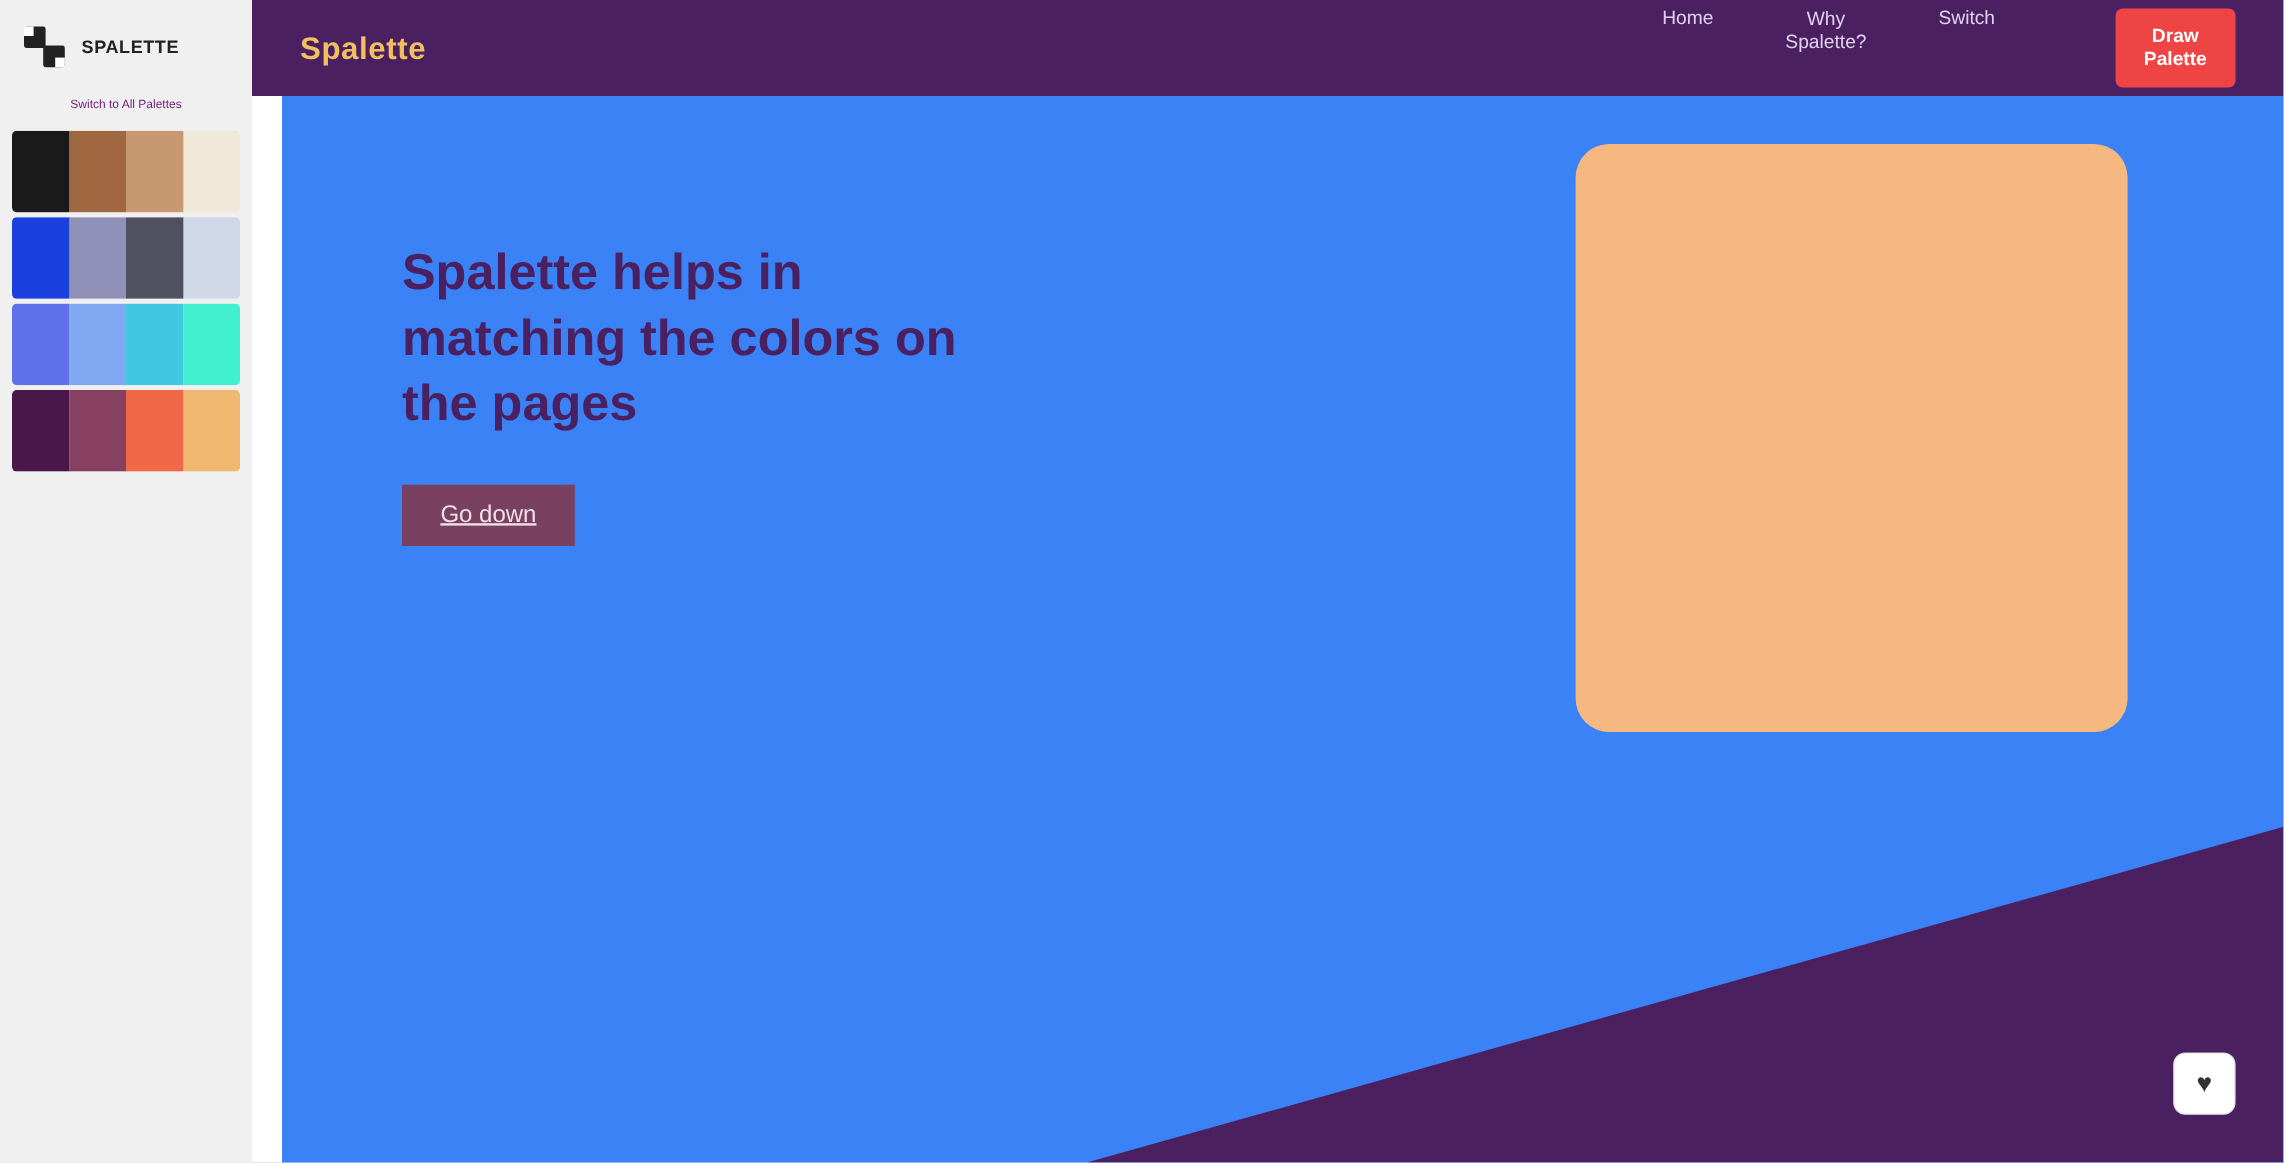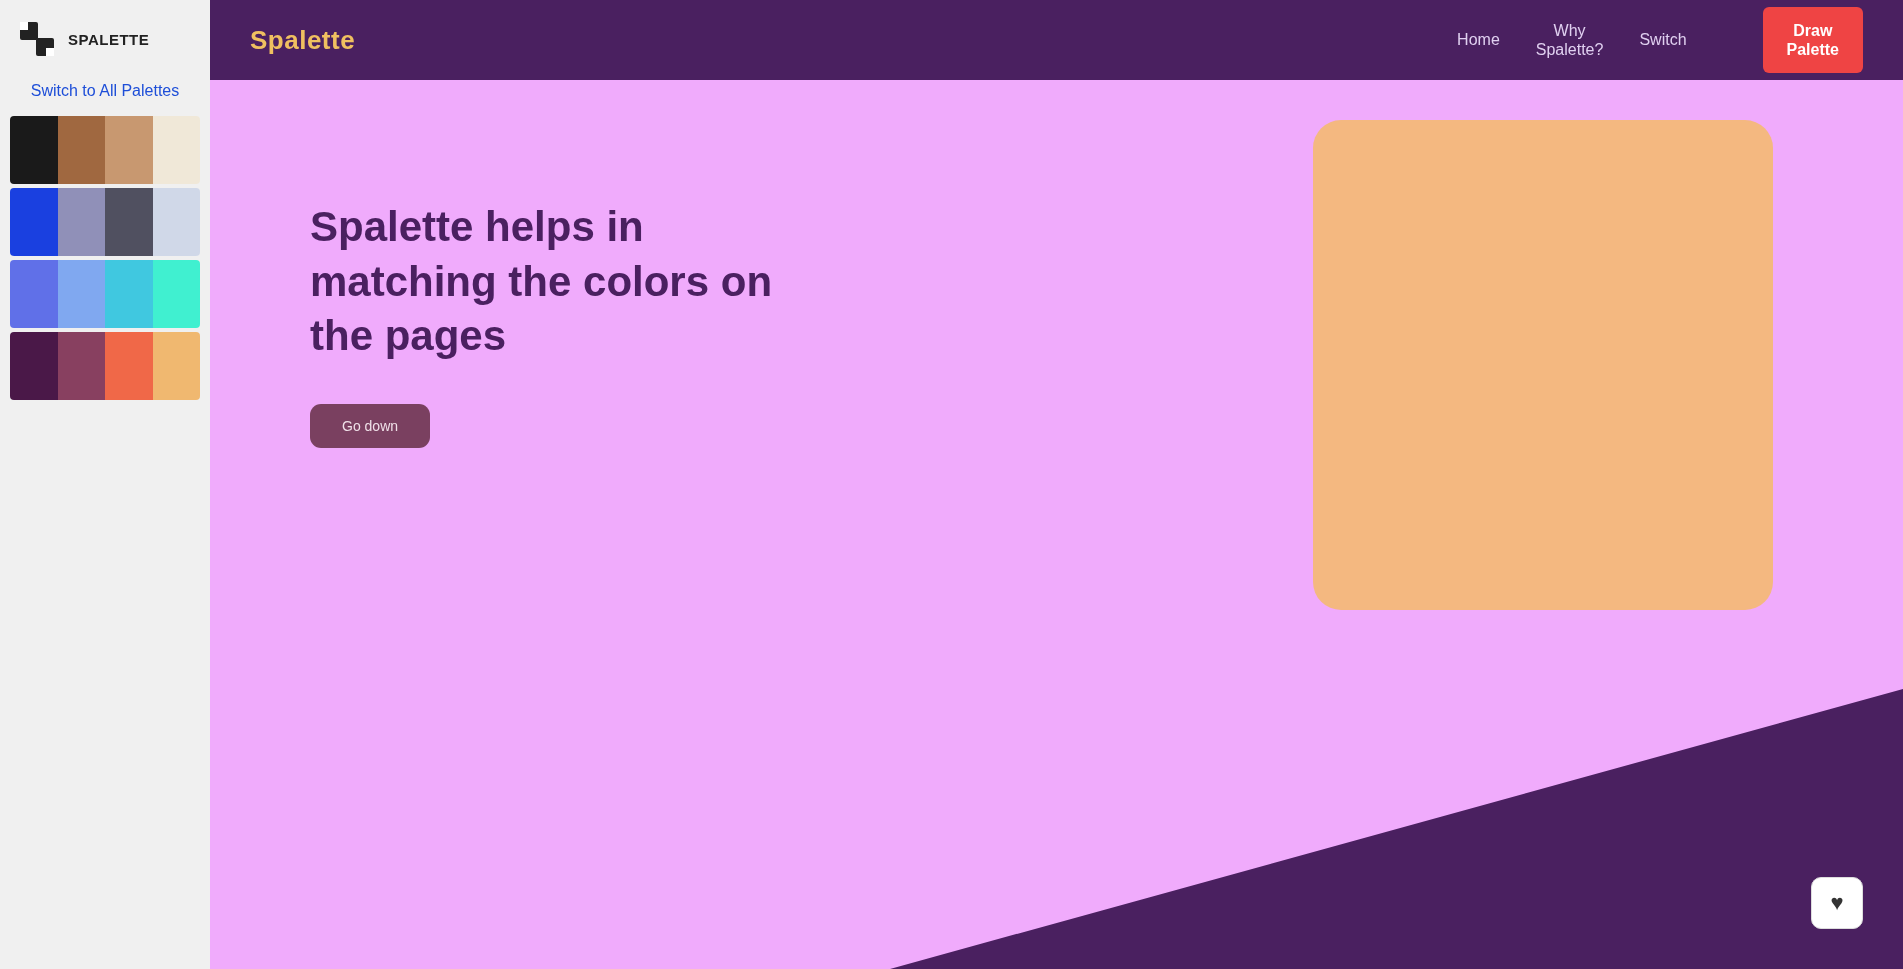--- a/index.html
+++ b/index.html
@@ -30,22 +30,22 @@
     }
 
     .logo-text {
       font-size: 15px;
       font-weight: 700;
       color: #222;
       letter-spacing: 0.5px;
     }
 
     .switch-label {
-      font-size: 16px;
-      color: #1d4ed8;
+      font-size: 10px;
+      color: #701a75;
       text-align: center;
       padding: 4px 10px 16px;
       width: 100%;
       text-align: center;
     }
 
     .palette-list {
       width: 100%;
       display: flex;
       flex-direction: column;
@@ -91,22 +91,21 @@
     .nav-brand {
       font-size: 26px;
       font-weight: 700;
       color: #f0c060;
       letter-spacing: 0.5px;
       margin-right: auto;
     }
 
     .nav-links {
       display: flex;
-      align-items: center;
-      gap: 36px;
+      gap: 60px;
     }
 
     .nav-link {
       color: #e0d0f0;
       font-size: 16px;
       cursor: pointer;
       text-decoration: none;
     }
 
     .nav-link-why {
@@ -125,22 +124,23 @@
       cursor: pointer;
       margin-left: 40px;
       line-height: 1.2;
       text-align: center;
     }
 
     
     .hero {
       flex: 1;
       position: relative;
-      background: #f0abfc;
-      overflow: hidden;
+      background: #3b82f6;
+      overflow: hidden;
+      margin-left: 25px;
     }
 
     .hero-content {
       position: absolute;
       top: 120px;
       left: 100px;
       z-index: 5;
     }
 
     .hero-title {
@@ -149,24 +149,25 @@
       color: #4a2060;
       max-width: 520px;
       line-height: 1.3;
       margin-bottom: 40px;
     }
 
     .go-down-btn {
       background: #7a4060;
       color: #f0e0e8;
       border: none;
-      border-radius: 11px;
+      border-radius: 1px;
       padding: 14px 32px;
-      font-size: 14px;
-      cursor: pointer;
+      font-size: 20px;
+      cursor: pointer;
+      text-decoration: underline;
     }
 
     
     .hero-card {
       position: absolute;
       top: 40px;
       right: 130px;
       width: 460px;
       height: 490px;
       background: #f4b880;

